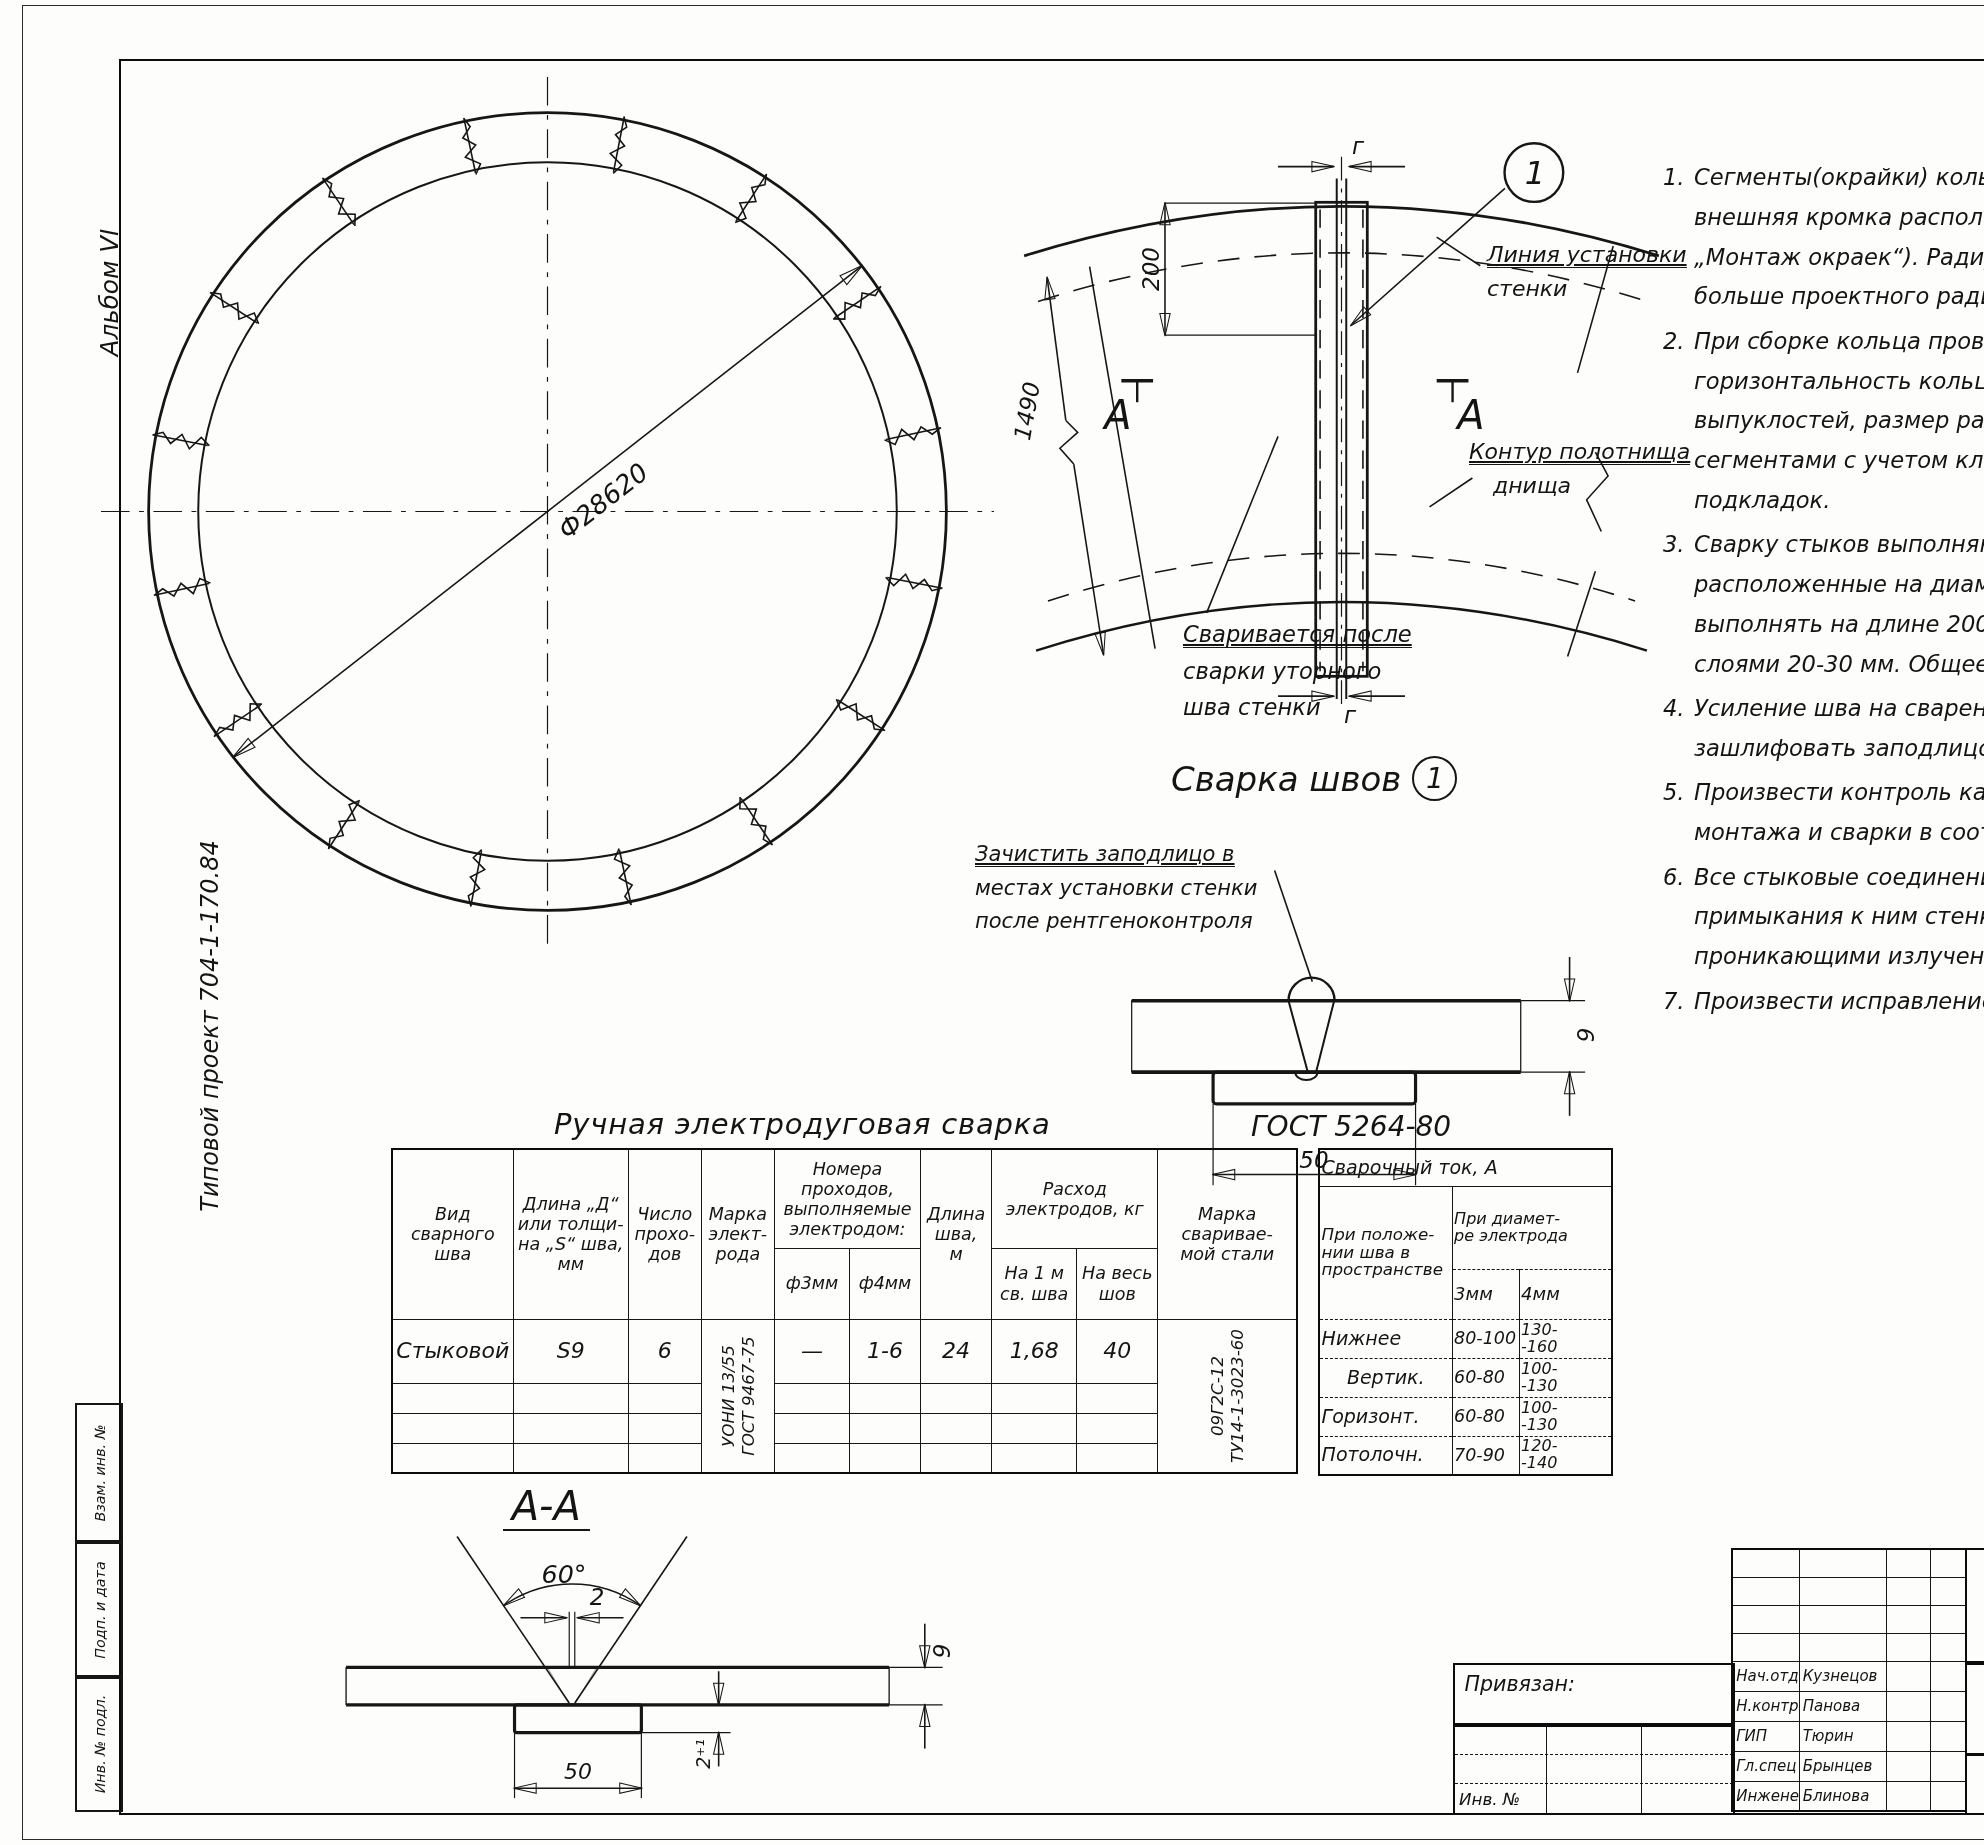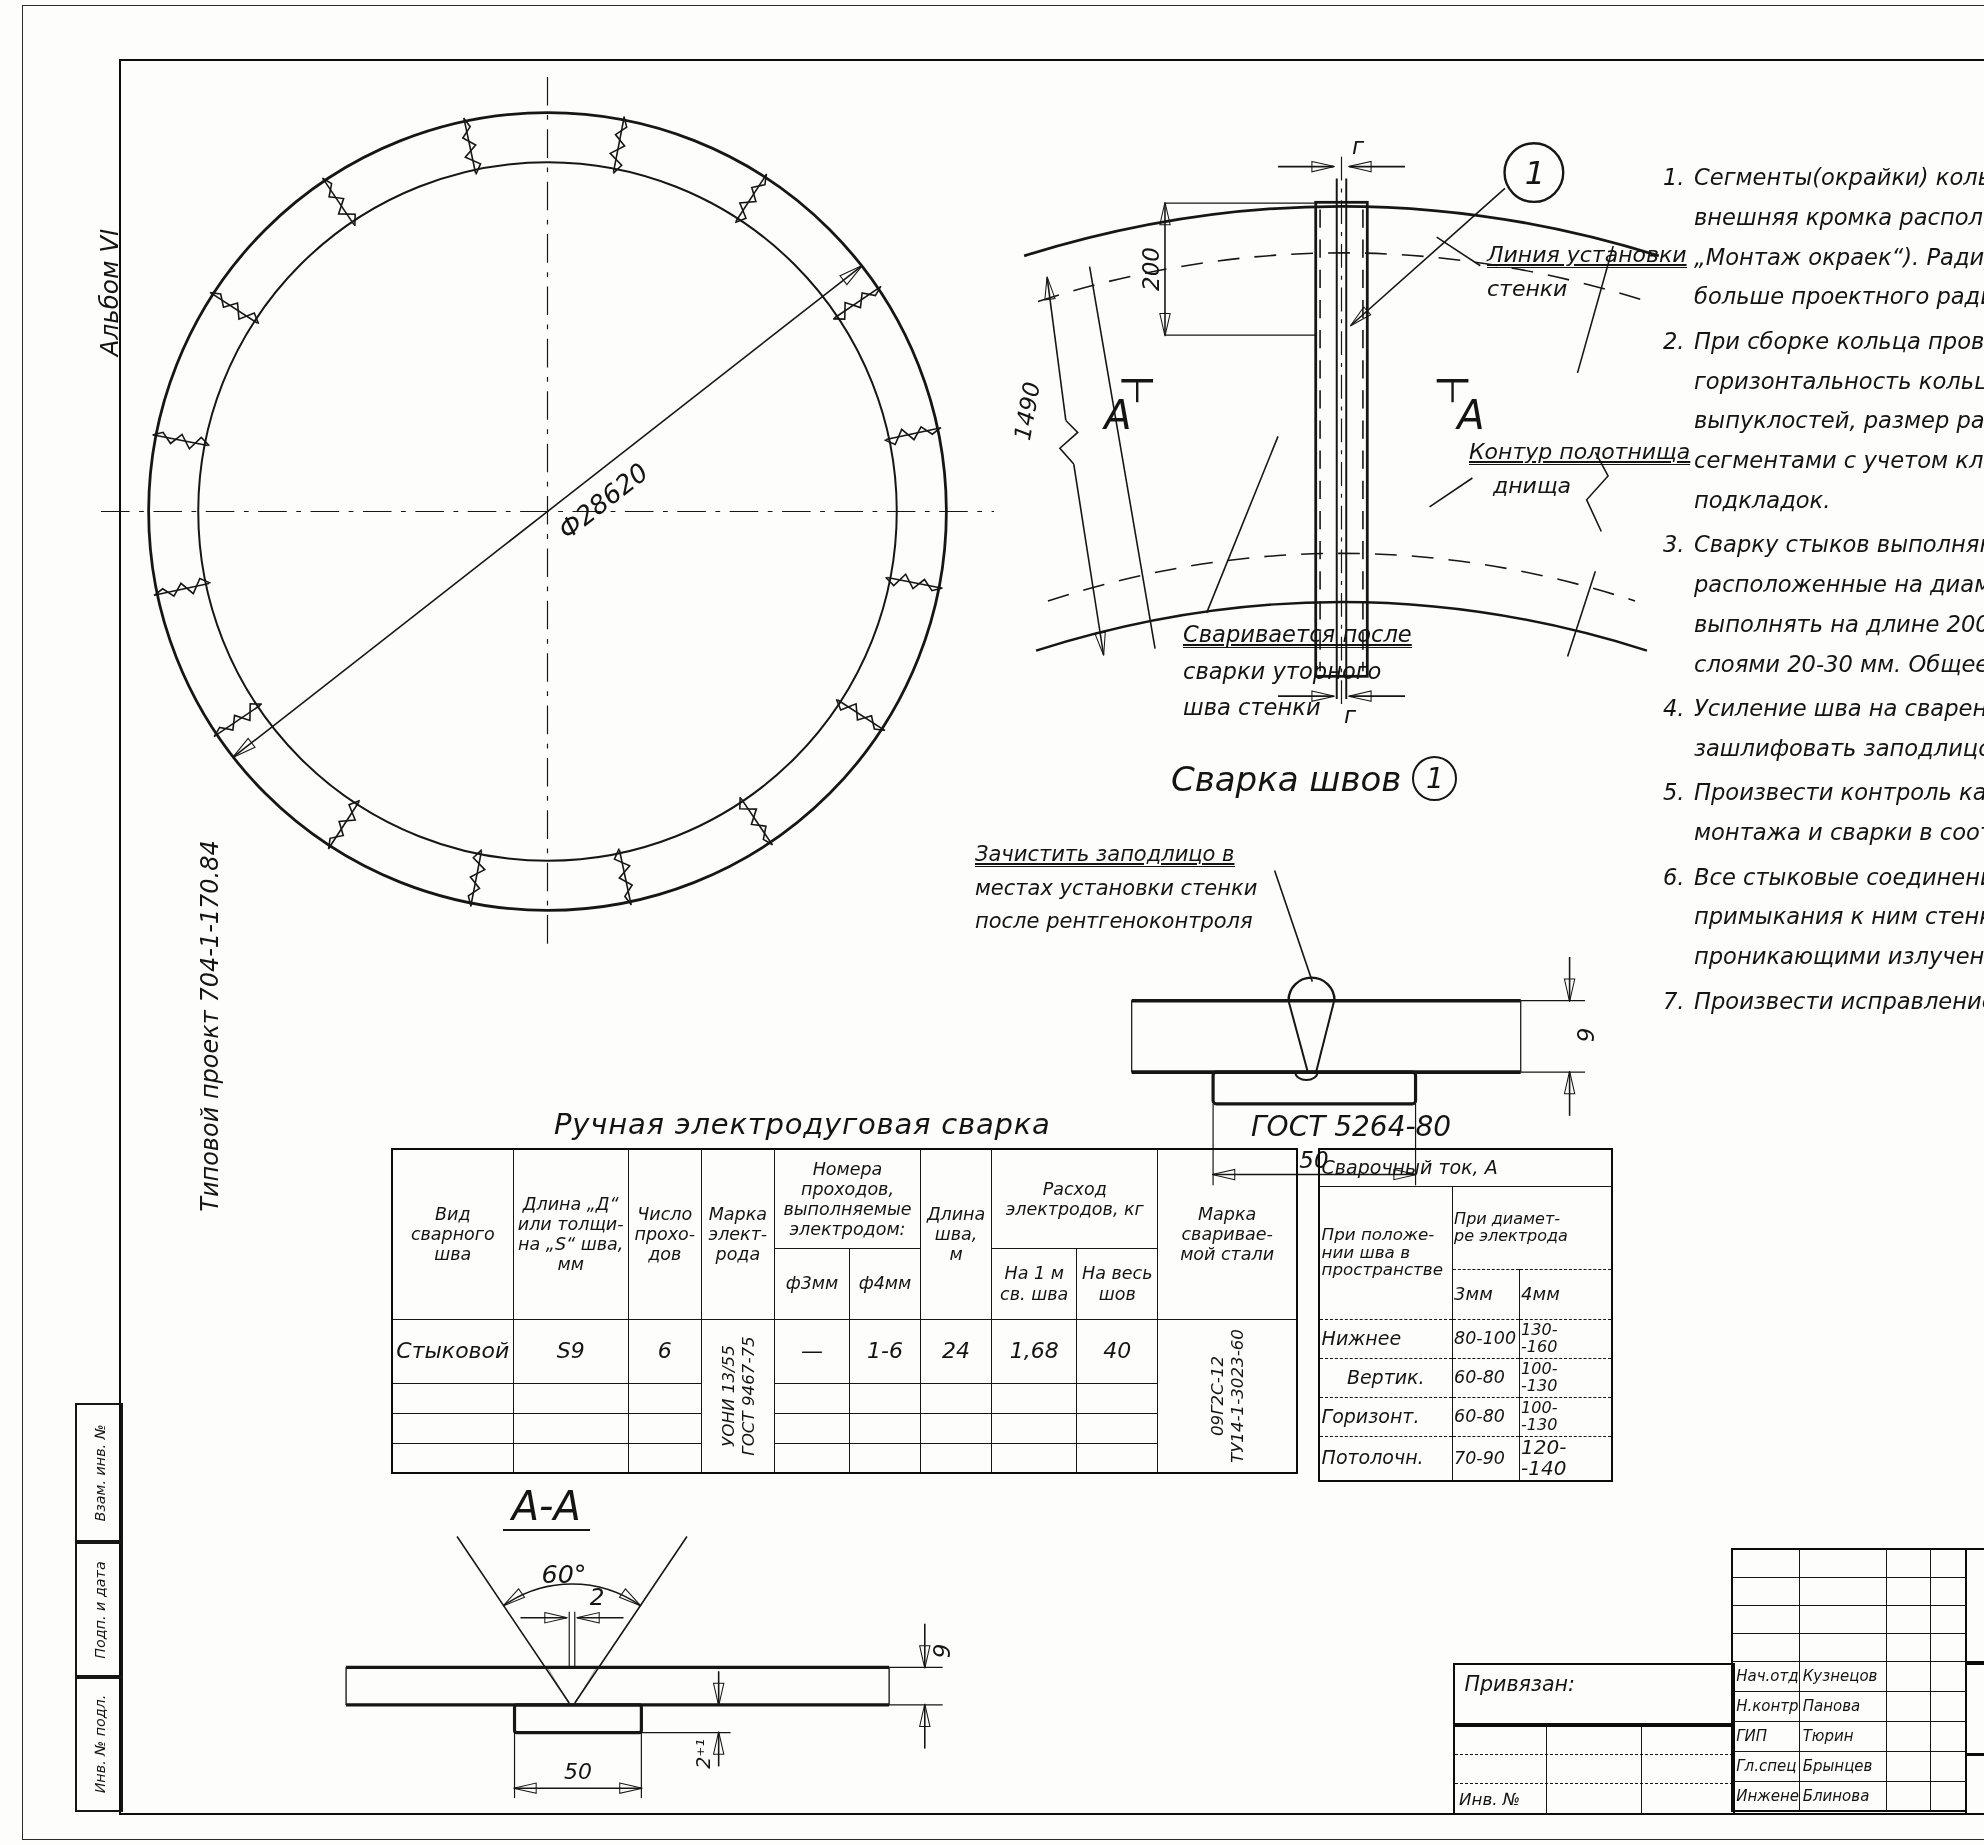--- a/index.html
+++ b/index.html
@@ -345,21 +345,21 @@
     </tr>
     <tr style="height:39px;">
       <td style="text-align:left;font-size:19px;">Горизонт.</td>
       <td>60-80</td>
       <td class="pre" style="font-size:16px;">100-
 -130</td>
     </tr>
     <tr style="height:39px;">
       <td style="text-align:left;font-size:19px;">Потолочн.</td>
       <td>70-90</td>
-      <td class="pre" style="font-size:20px;">120-
+      <td class="pre" style="font-size:16px;">120-
 -140</td>
     </tr>
   </tbody>
     </table>
 
   <div class="abs" style="left:503px;top:1483px;font-size:40px;border-bottom:2.4px solid #161616;padding:0 8.7px;">А-А</div>
   <svg class="abs" style="left:290px;top:1481px;" width="675" height="329" viewBox="0 0 1700 830">
     <defs>
       <marker id="arrA" viewBox="0 0 24 20" refX="22" refY="10" markerWidth="16" markerHeight="13" orient="auto-start-reverse">
         <path d="M1,5 L23,10 L1,15 Z" fill="#161616" stroke="none"></path>

